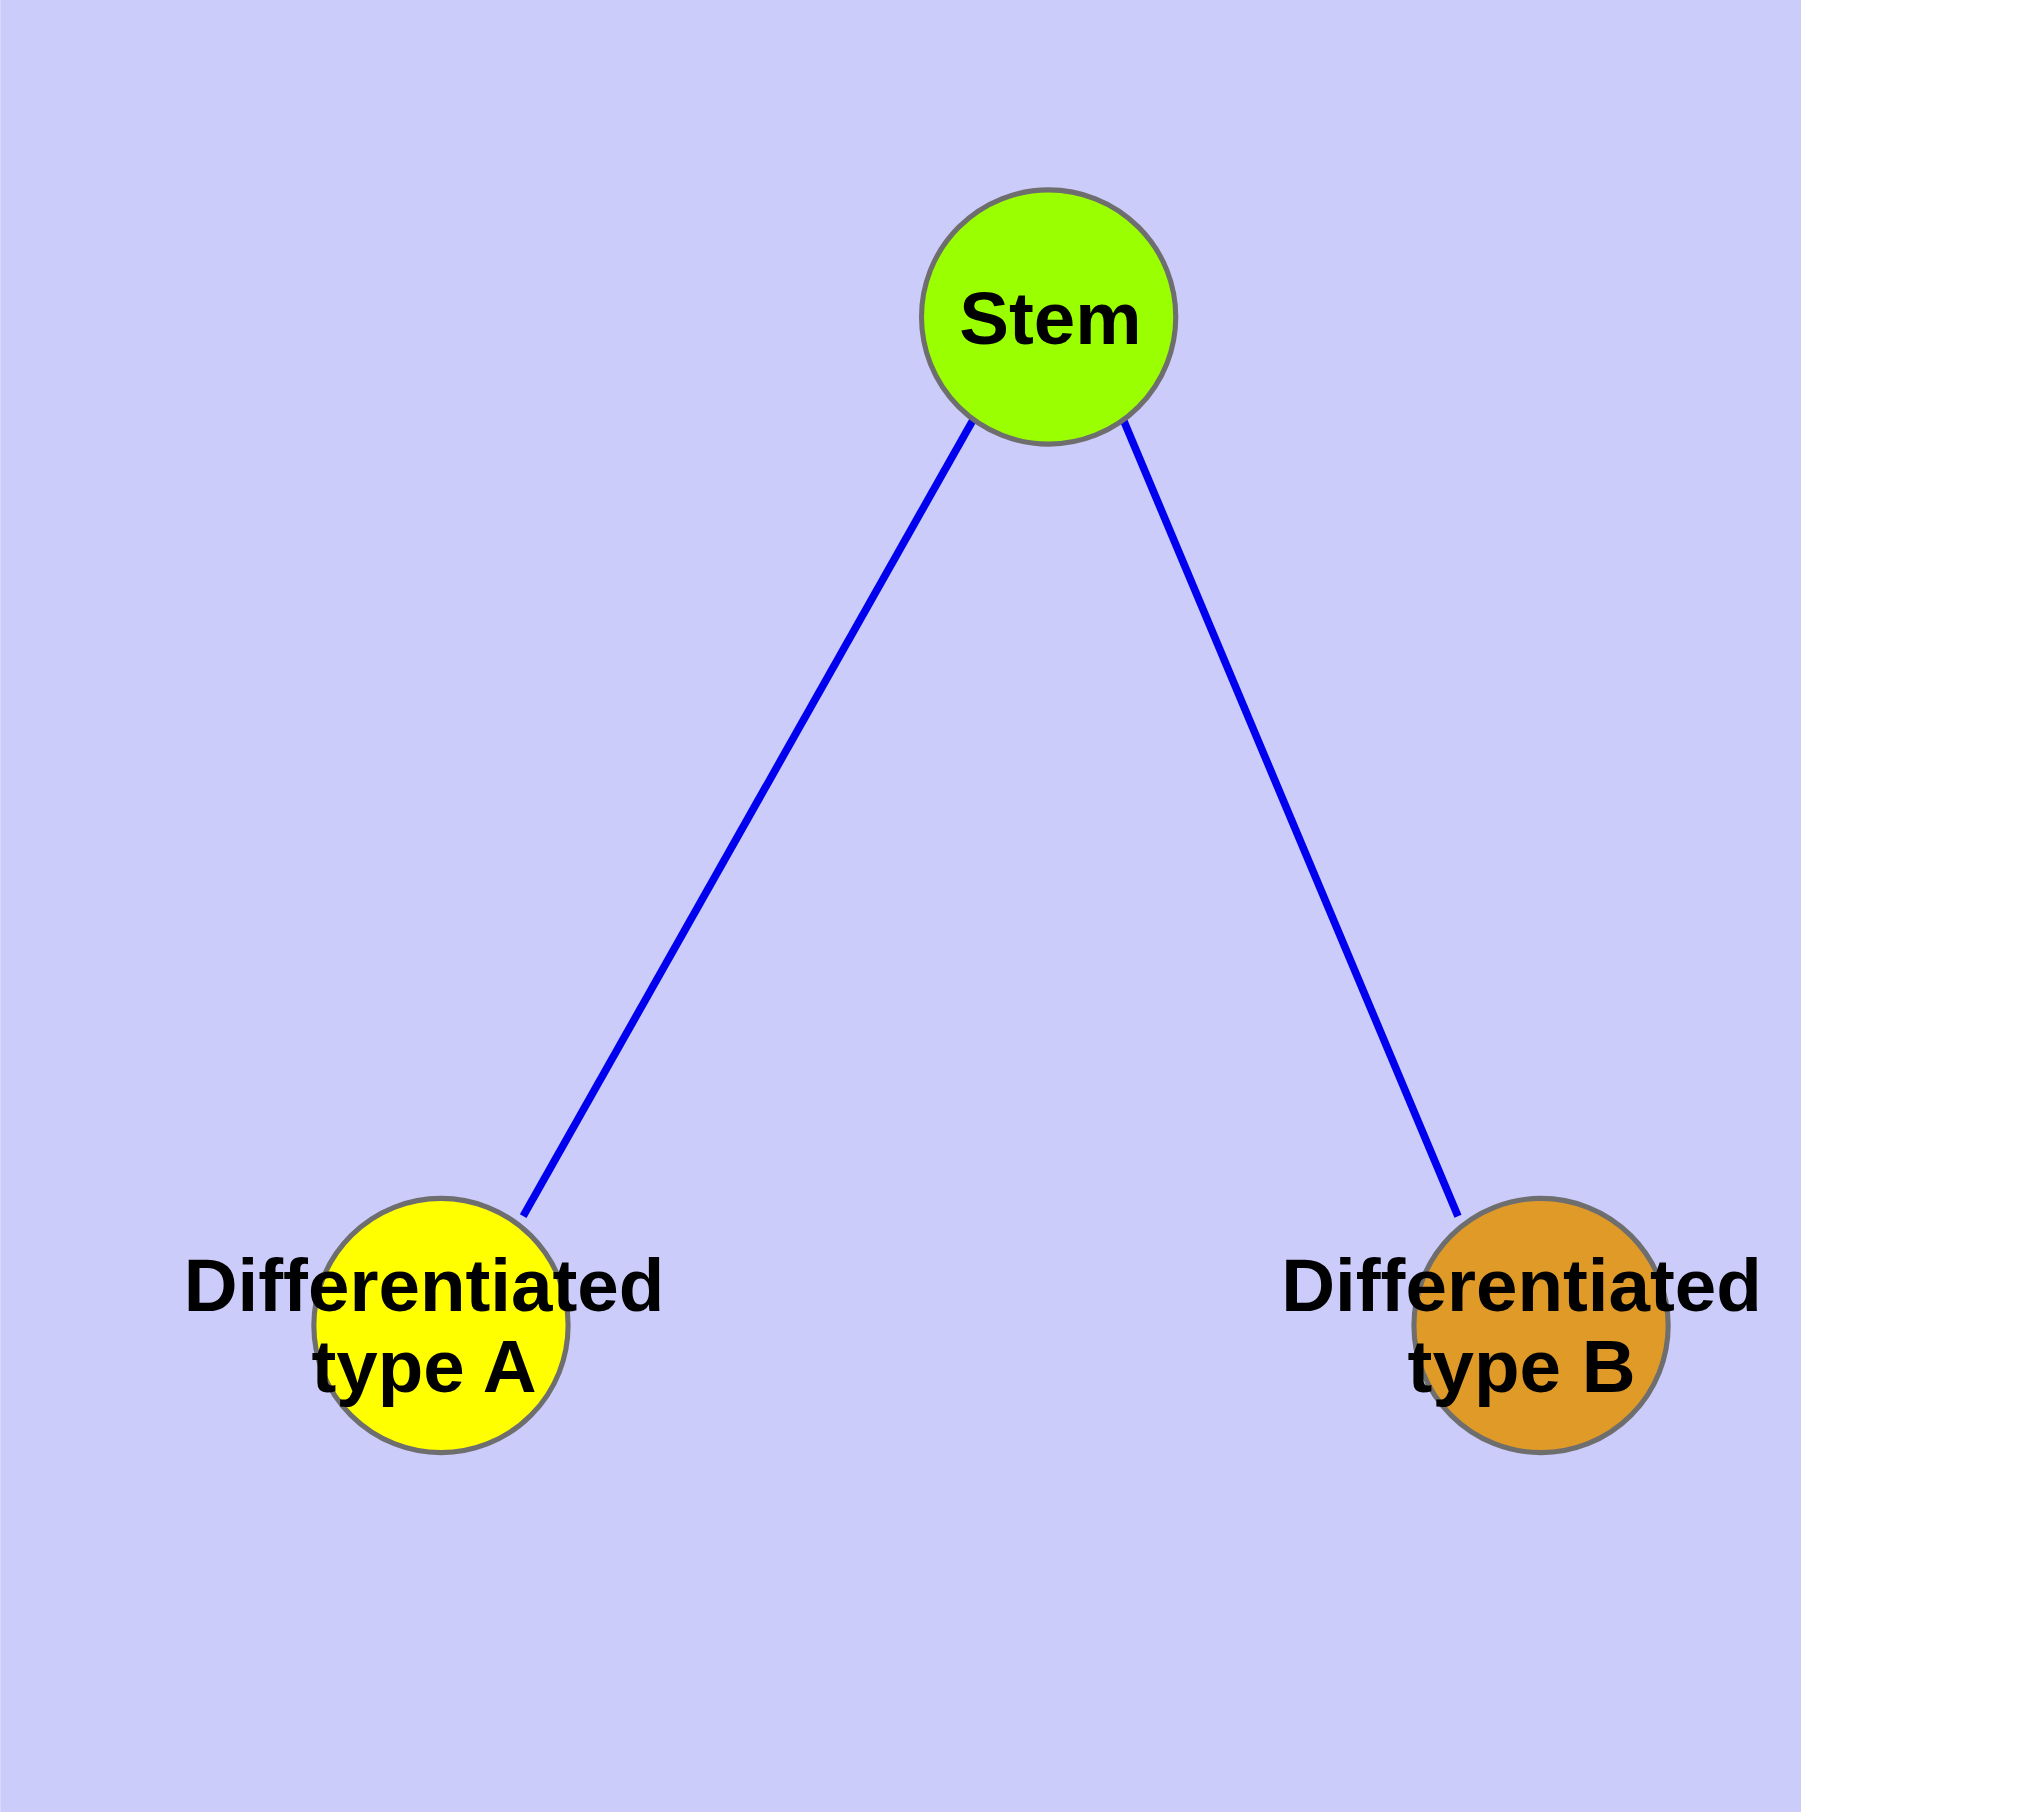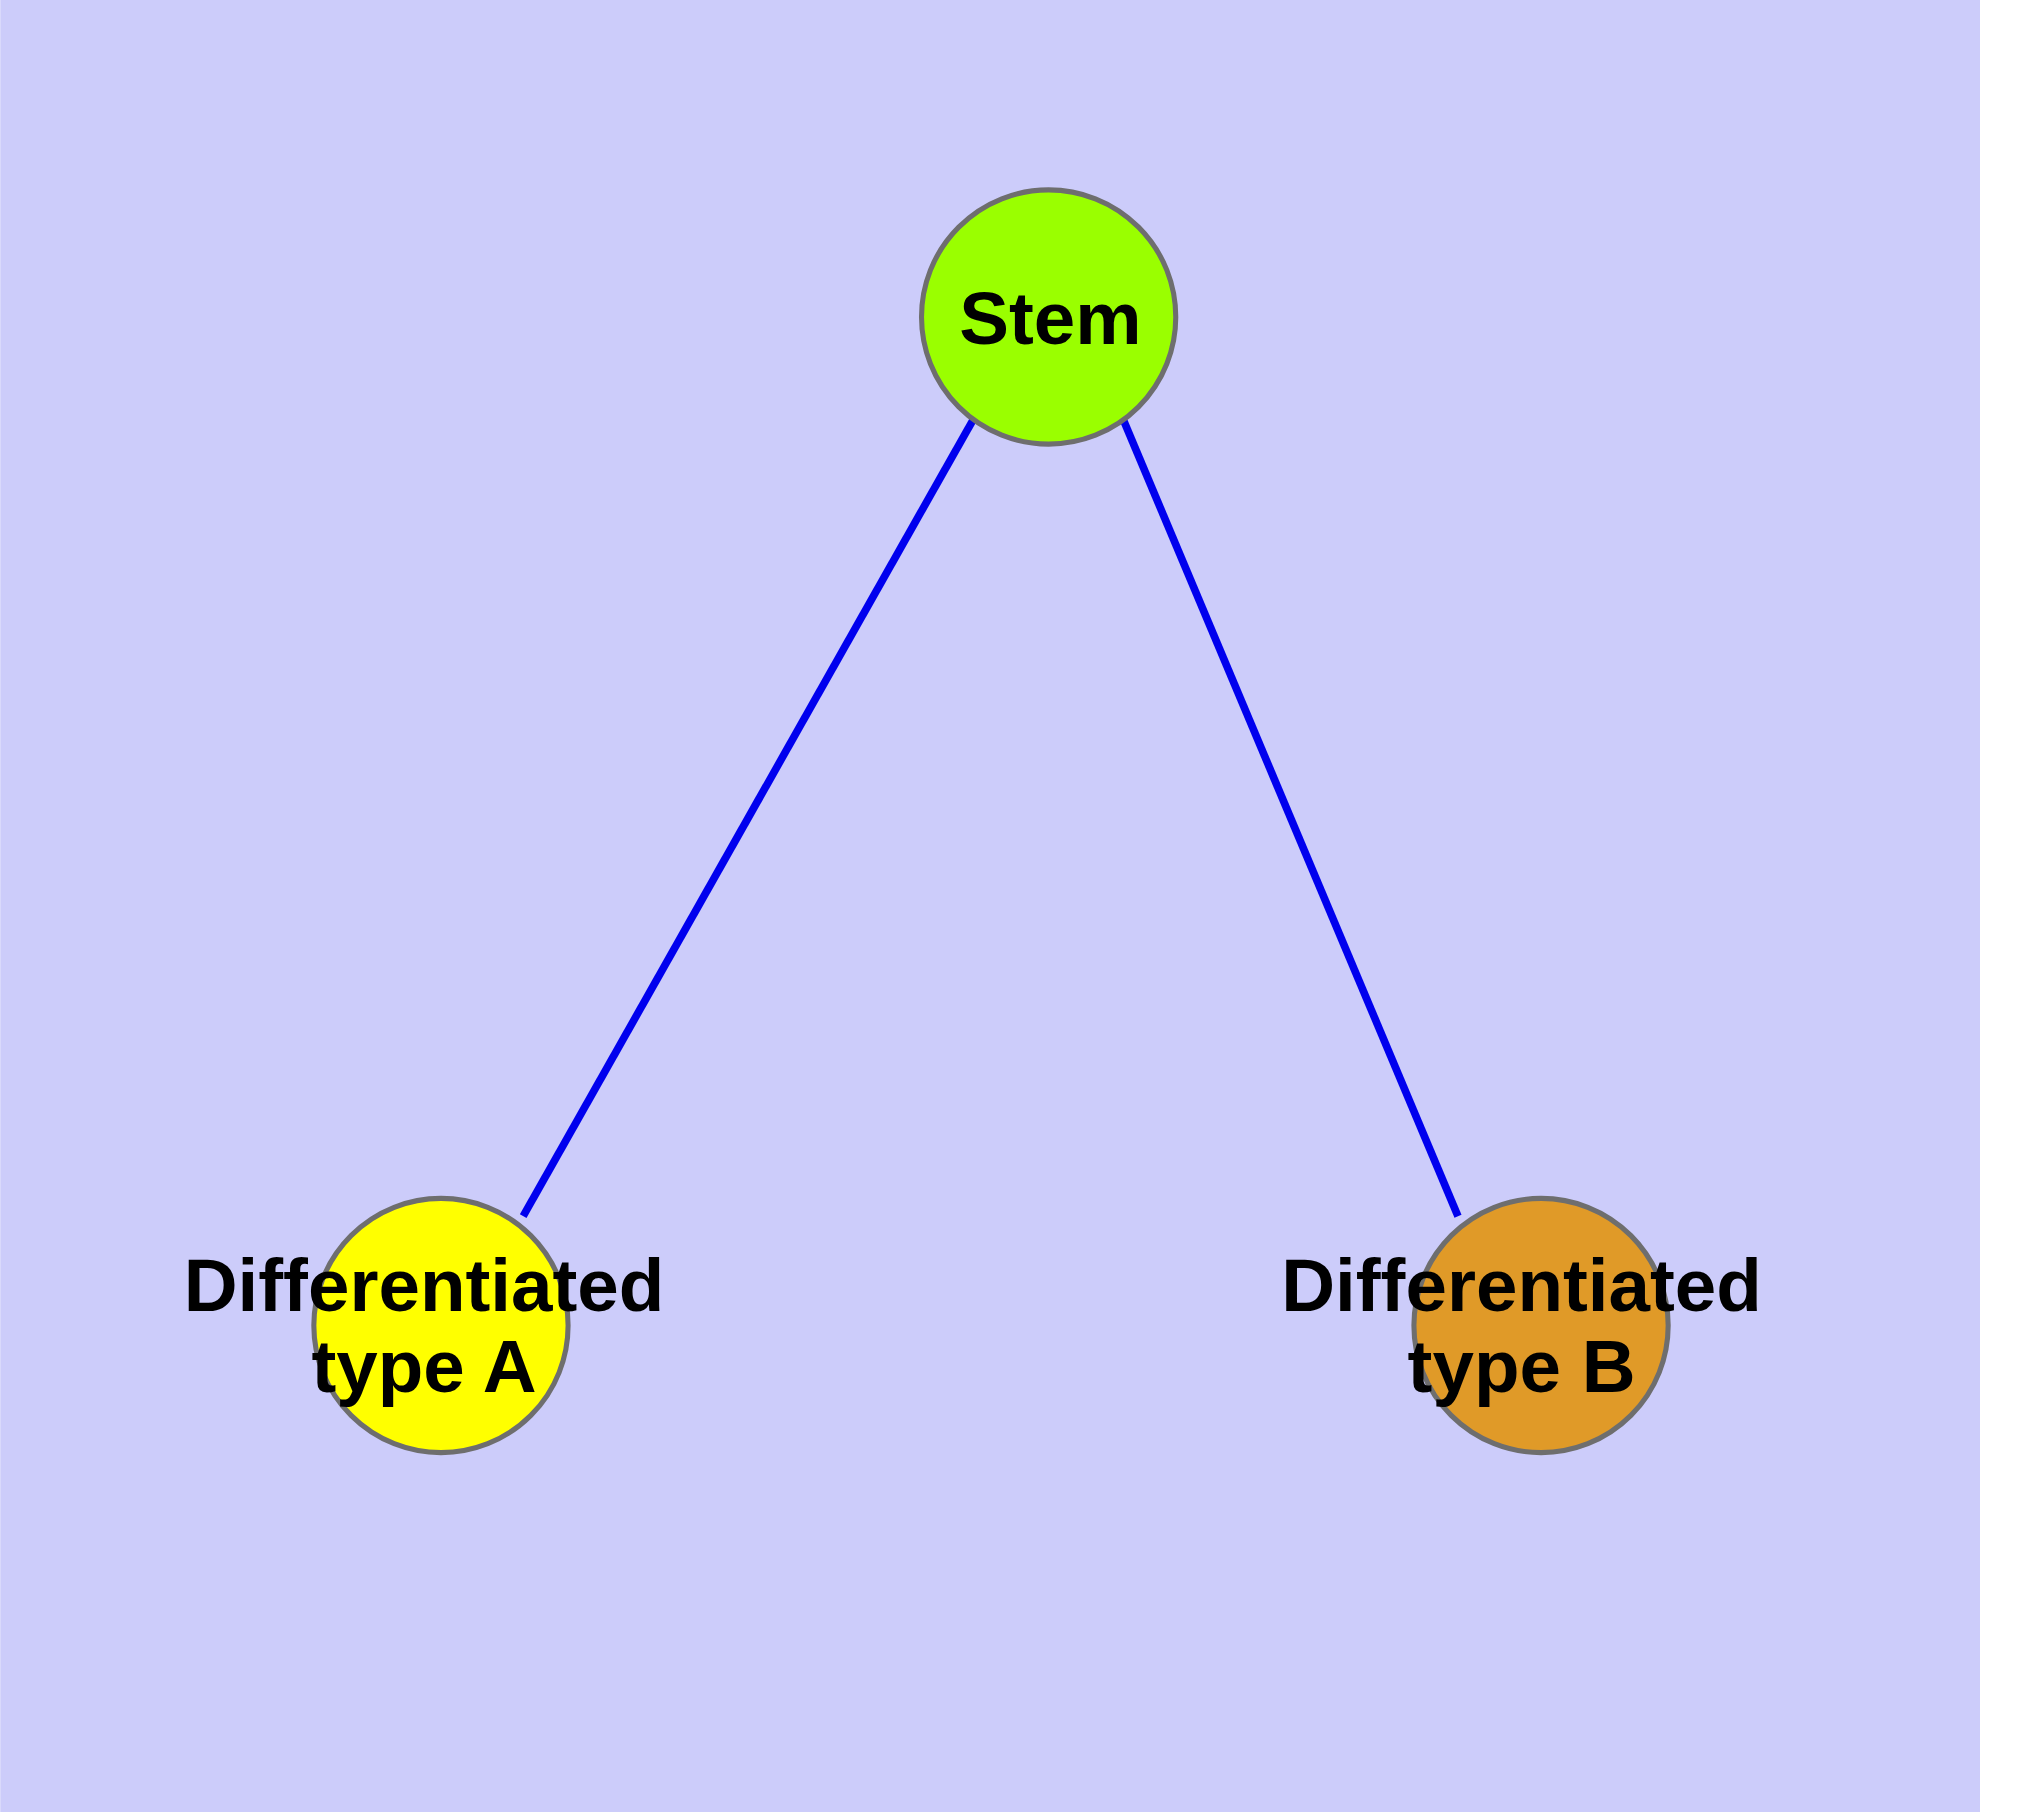--- a/index.html
+++ b/index.html
@@ -26,21 +26,21 @@
     font-family: "Liberation Sans", sans-serif;
     font-weight: bold;
     fill: #000000;
     text-anchor: middle;
     dominant-baseline: alphabetic;
   }
 </style>
 </head>
 <body>
 
-<div id="canvas" style="width: 1980px; height: 1812px;">
+<div id="canvas" style="width: 1801px; height: 1812px;">
   <svg id="graph-svg" viewBox="0 0 2384 2138" xmlns="http://www.w3.org/2000/svg" style="width: 2021px; height: 1812px;">
     <rect id="bg-rect" x="0" y="0" width="2384" height="2138" fill="#ccccfa"></rect>
     <g id="edges-layer">
         <line x1="1148" y1="495" x2="617" y2="1435" stroke="#0000ee" stroke-width="9" stroke-linecap="butt"></line>
         <line x1="1325" y1="495" x2="1720" y2="1435" stroke="#0000ee" stroke-width="9" stroke-linecap="butt"></line>
       </g>
     <g id="nodes-layer">
         <circle cx="1237" cy="374" r="150" fill="#9aff00" stroke="#6e6e6e" stroke-width="6"></circle>
         <circle cx="520" cy="1564" r="150" fill="#ffff00" stroke="#6e6e6e" stroke-width="6"></circle>
         <circle cx="1818" cy="1564" r="150" fill="#e09a28" stroke="#6e6e6e" stroke-width="6"></circle>

